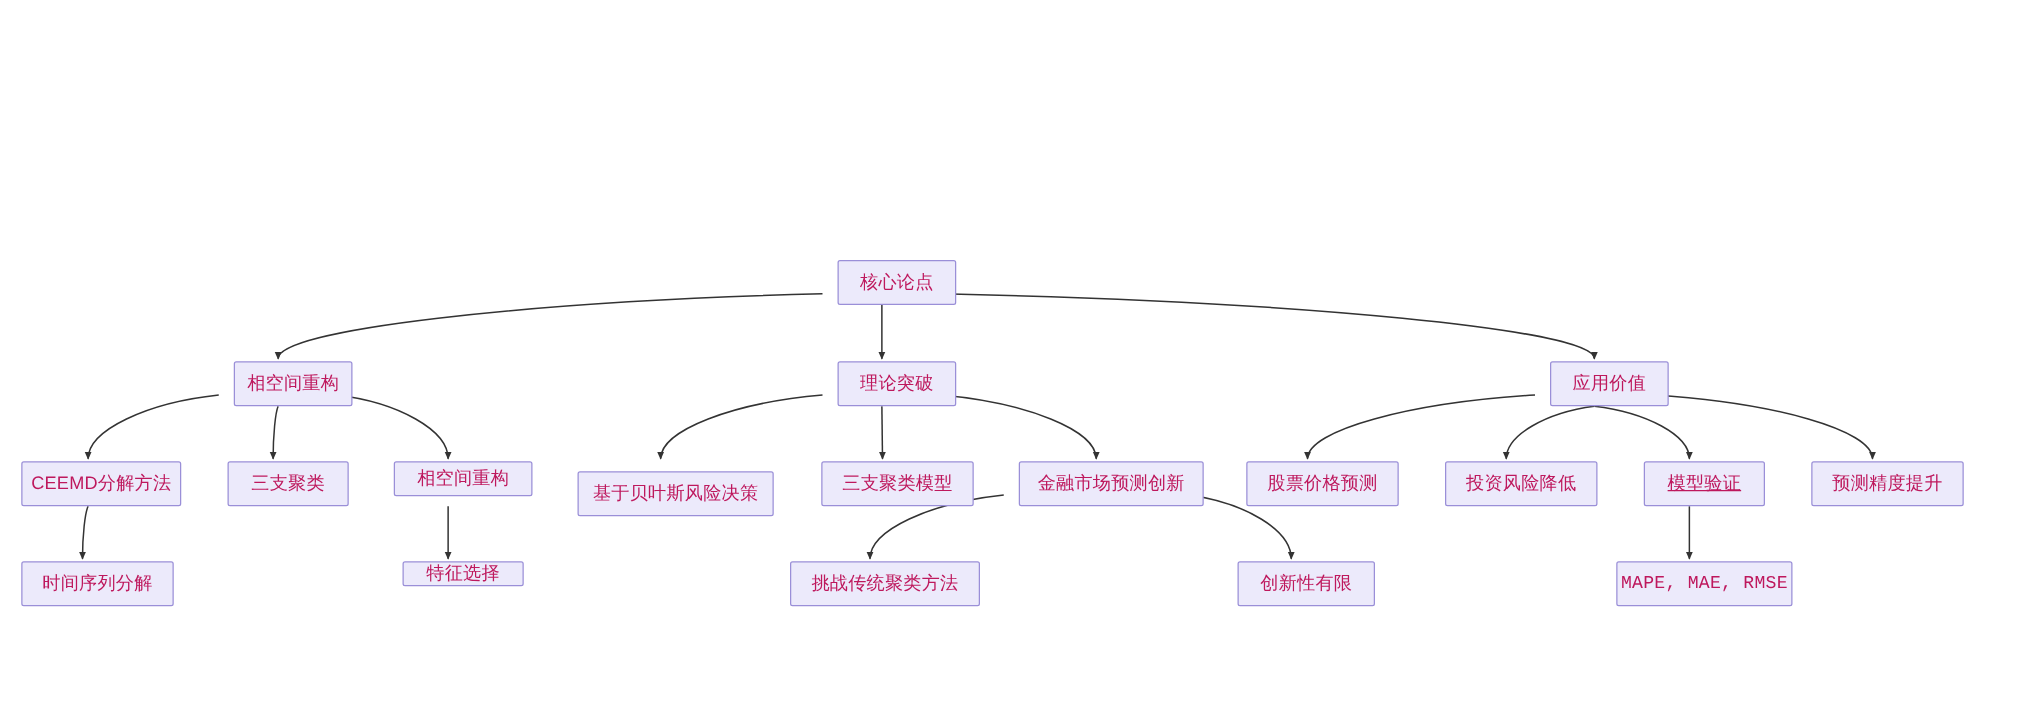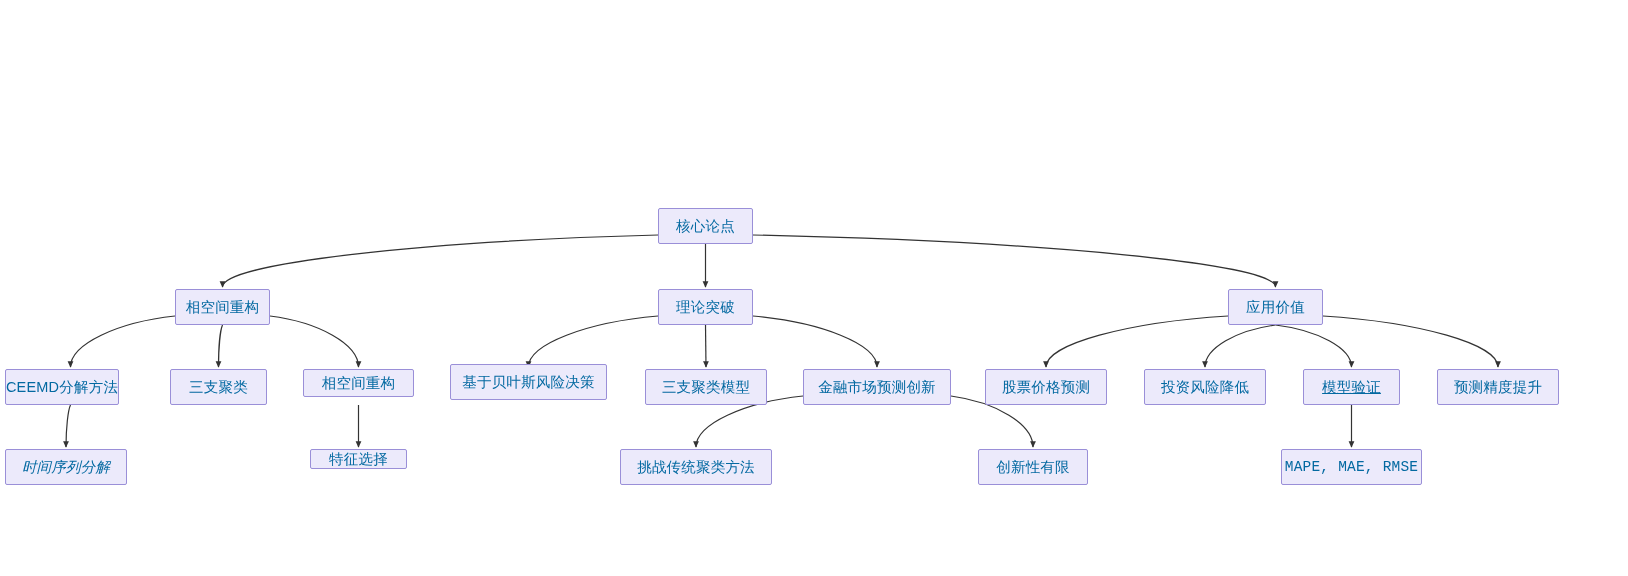--- a/index.html
+++ b/index.html
@@ -28,25 +28,26 @@
   .node {
     position: absolute;
     box-sizing: border-box;
     background: #ECEAFB;
     border: 1px solid #9A8FD8;
     border-radius: 2px;
     height: 36px;
     display: flex;
     align-items: center;
     justify-content: center;
-    color: #0369a1;
+    color: #be185d;
     font-size: 14.5px;
     line-height: 1;
     white-space: nowrap;
     letter-spacing: 0.2px;
+    margin-left: 12px;
   }
   .node-label {
     display: block;
     padding: 0 10px;
   }
 </style>
 </head>
 <body>
 
 <div id="canvas">
@@ -83,51 +84,51 @@
       </div>
       <div class="node" style="left: 175px; top: 289px; width: 95px; height: 36px;">
         <span class="node-label">相空间重构</span>
       </div>
       <div class="node" style="left: 658px; top: 289px; width: 95px; height: 36px;">
         <span class="node-label">理论突破</span>
       </div>
       <div class="node" style="left: 1228px; top: 289px; width: 95px; height: 36px;">
         <span class="node-label">应用价值</span>
       </div>
-      <div class="node" style="left: 5px; top: 369px; width: 114px; height: 36px;">
+      <div class="node" style="left: 5px; top: 369px; width: 128px; height: 36px;">
         <span class="node-label">CEEMD分解方法</span>
       </div>
       <div class="node" style="left: 170px; top: 369px; width: 97px; height: 36px;">
         <span class="node-label">三支聚类</span>
       </div>
       <div class="node" style="left: 303px; top: 369px; width: 111px; height: 28px;">
         <span class="node-label">相空间重构</span>
       </div>
-      <div class="node" style="left: 450px; top: 364px; width: 157px; height: 36px;">
+      <div class="node" style="left: 450px; top: 377px; width: 157px; height: 36px;">
         <span class="node-label">基于贝叶斯风险决策</span>
       </div>
       <div class="node" style="left: 645px; top: 369px; width: 122px; height: 36px;">
         <span class="node-label">三支聚类模型</span>
       </div>
       <div class="node" style="left: 803px; top: 369px; width: 148px; height: 36px;">
         <span class="node-label">金融市场预测创新</span>
       </div>
       <div class="node" style="left: 985px; top: 369px; width: 122px; height: 36px;">
         <span class="node-label">股票价格预测</span>
       </div>
       <div class="node" style="left: 1144px; top: 369px; width: 122px; height: 36px;">
         <span class="node-label">投资风险降低</span>
       </div>
       <div class="node" style="left: 1303px; top: 369px; width: 97px; height: 36px; text-decoration: underline;">
         <span class="node-label">模型验证</span>
       </div>
       <div class="node" style="left: 1437px; top: 369px; width: 122px; height: 36px;">
         <span class="node-label">预测精度提升</span>
       </div>
-      <div class="node" style="left: 5px; top: 449px; width: 122px; height: 36px; font-style: italic;">
+      <div class="node" style="left: 5px; top: 449px; width: 122px; height: 36px;">
         <span class="node-label">时间序列分解</span>
       </div>
       <div class="node" style="left: 310px; top: 449px; width: 97px; height: 20px;">
         <span class="node-label">特征选择</span>
       </div>
       <div class="node" style="left: 620px; top: 449px; width: 152px; height: 36px;">
         <span class="node-label">挑战传统聚类方法</span>
       </div>
       <div class="node" style="left: 978px; top: 449px; width: 110px; height: 36px; text-align: center;">
         <span class="node-label">创新性有限</span>

